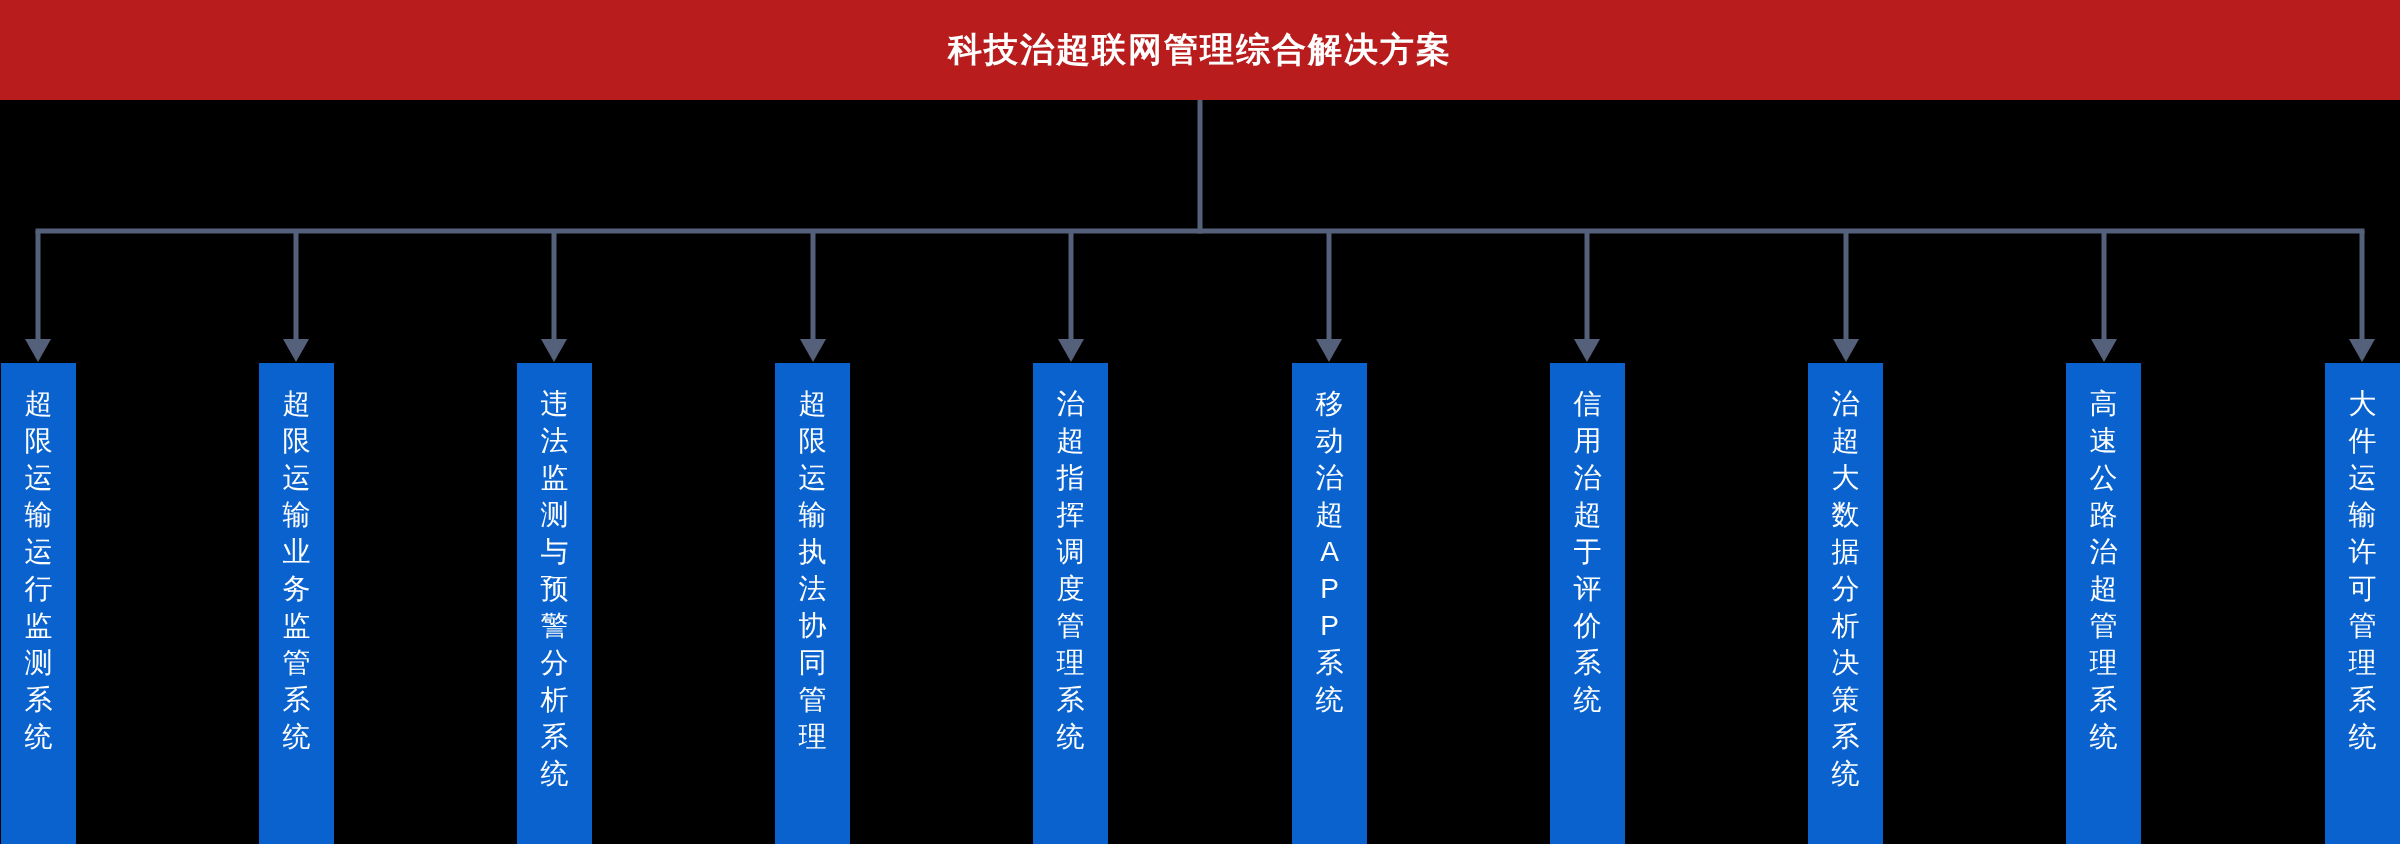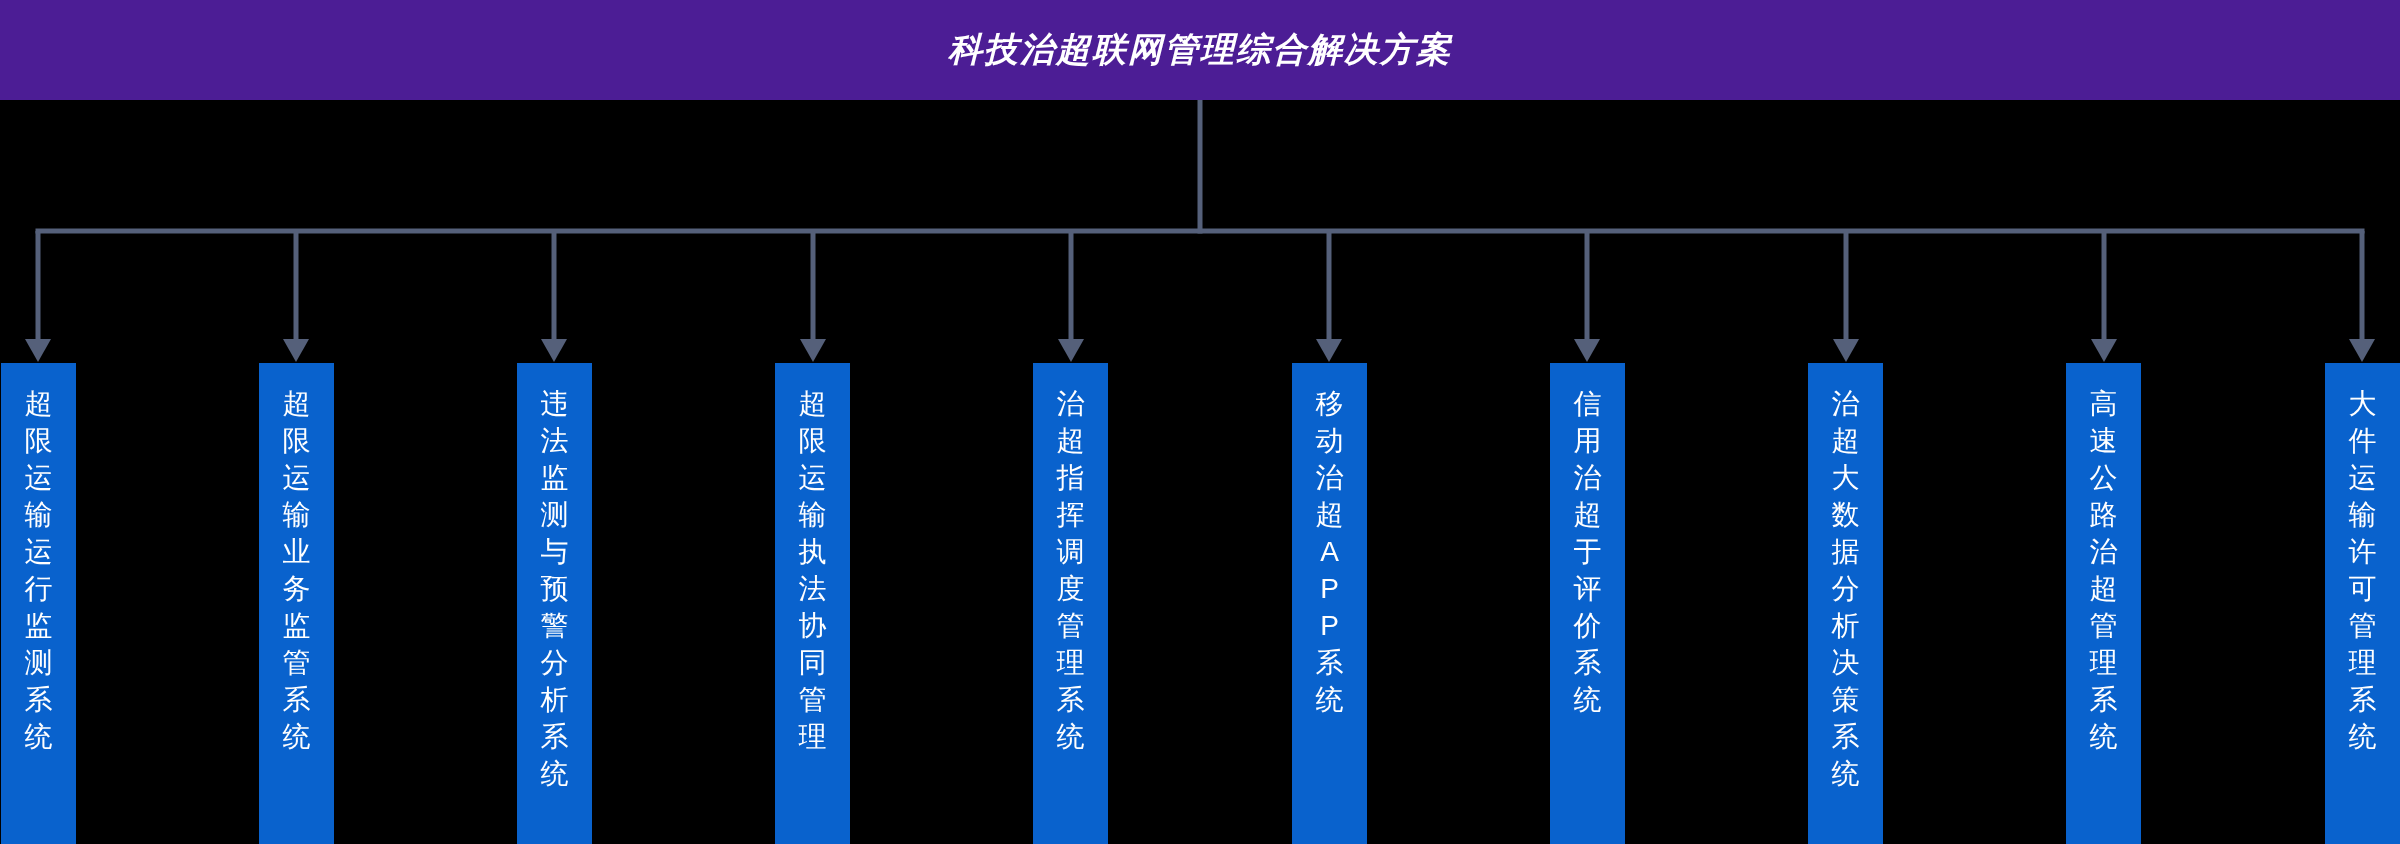--- a/index.html
+++ b/index.html
@@ -51,21 +51,21 @@
     font-weight: 400;
   }
   .system-box .sys-char {
     display: block;
     text-align: center;
   }
 </style>
 </head>
 <body style="background: rgb(0, 0, 0);">
 
-<div id="header-bar" style="background: #4c1d95; font-style: italic;">
+<div id="header-bar" style="background: #b91c1c;">
   <div id="page-title" style="color: rgb(255, 255, 255);">科技治超联网管理综合解决方案</div>
 </div>
 
 <svg id="connectors" viewBox="0 0 2400 844" xmlns="http://www.w3.org/2000/svg">
     <line x1="1200" y1="100" x2="1200" y2="233.5" stroke="#55607A" stroke-width="5"></line>
     <line x1="35.5" y1="231" x2="2364.5" y2="231" stroke="#55607A" stroke-width="5"></line>
     <line x1="38" y1="231" x2="38" y2="341" stroke="#55607A" stroke-width="5"></line>
     <polygon points="25,339 51,339 38,362" fill="#55607A"></polygon>
     <line x1="296" y1="231" x2="296" y2="341" stroke="#55607A" stroke-width="5"></line>
     <polygon points="283,339 309,339 296,362" fill="#55607A"></polygon>

